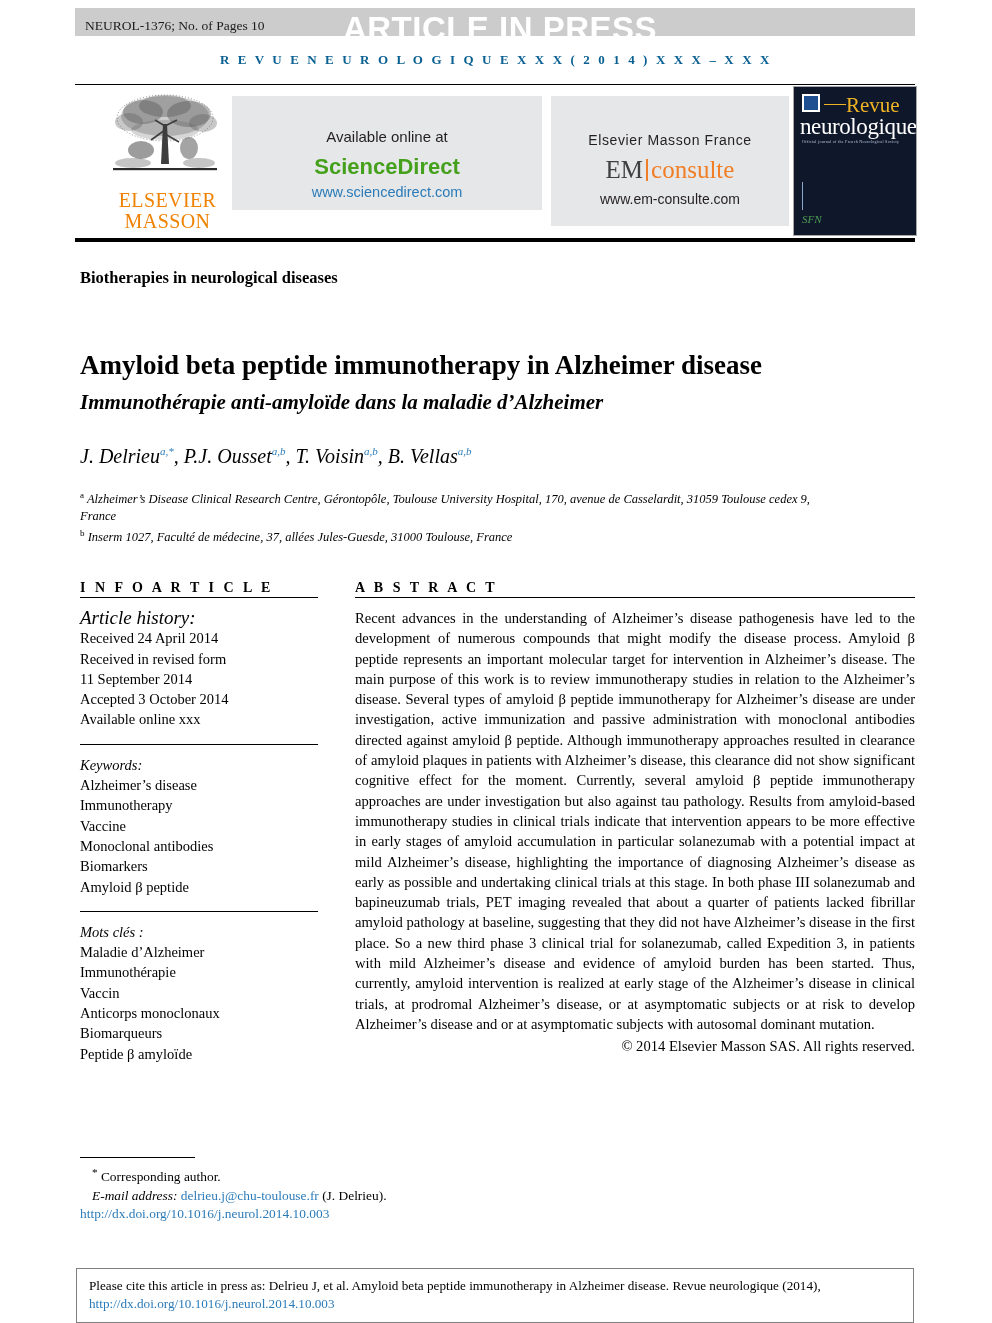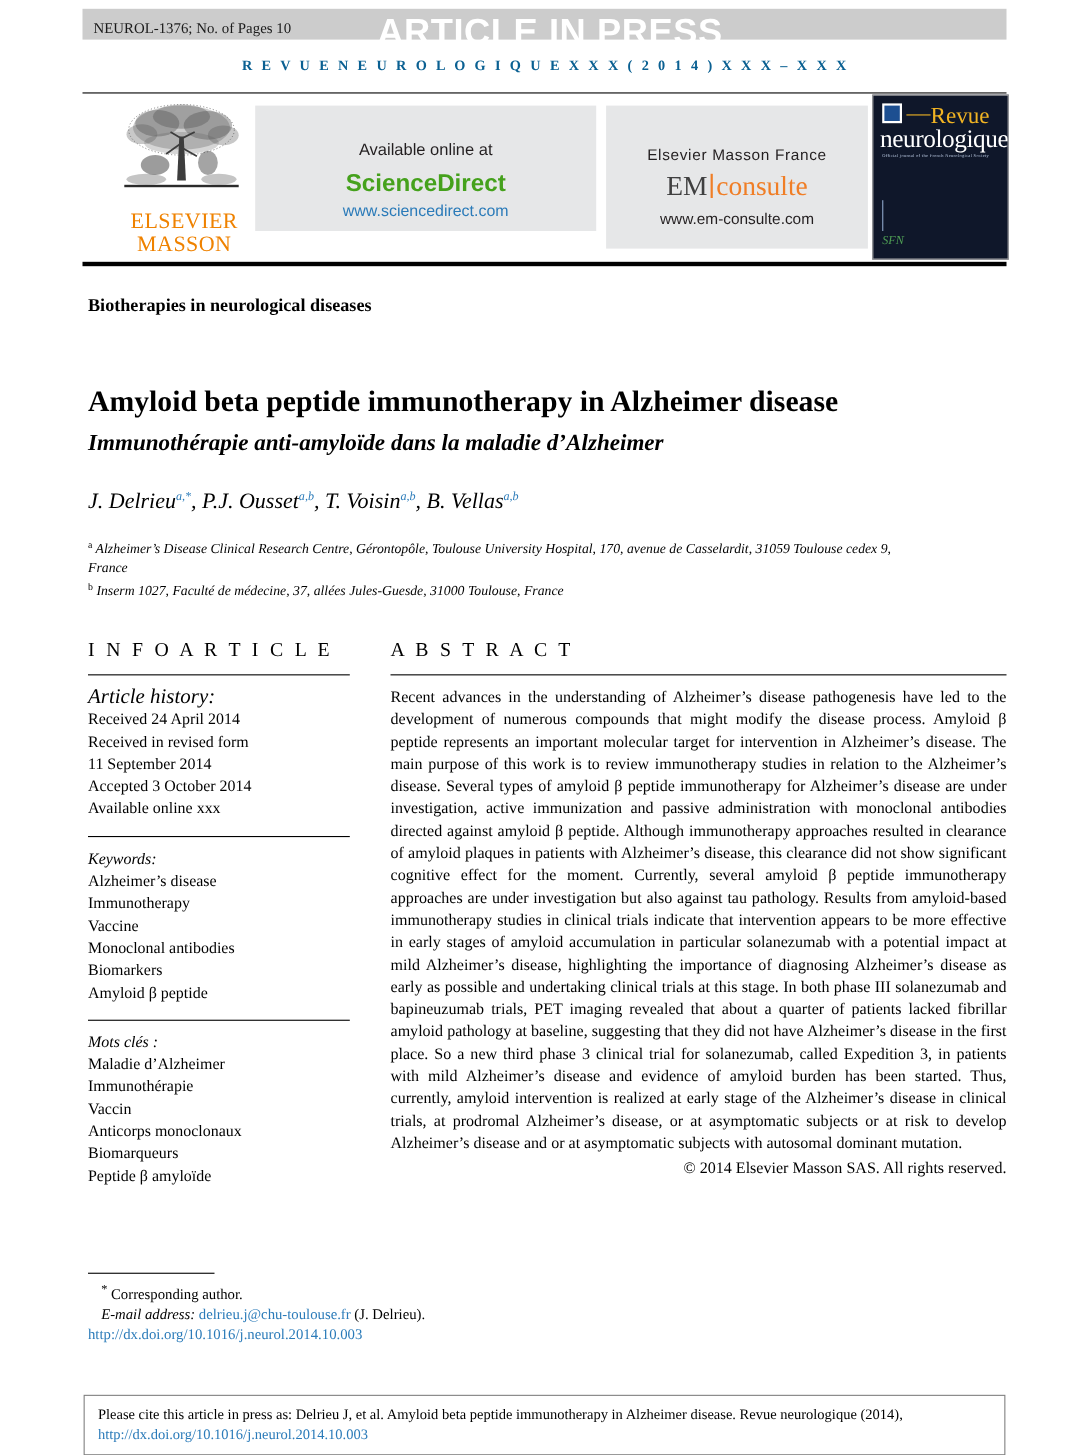--- a/index.html
+++ b/index.html
@@ -284,24 +284,24 @@
     left: 80px; top: 580px;
     width: 238px;
   }
   .col-right {
     position: absolute;
     left: 355px; top: 580px;
     width: 560px;
   }
   .col-head {
     font-family: "Liberation Serif", serif;
-    font-size: 18px;
-    font-weight: normal;
+    font-size: 14px;
+    font-weight: bold;
     letter-spacing: 3px;
-    margin-bottom: 12px;
+    margin-bottom: 1px;
   }
   .hr-blk {
     border: 0;
     border-top: 1px solid #000;
     margin: 0 0 10px 0;
   }
   .hist-line, .kw-line {
     font-family: "Liberation Serif", serif;
     font-size: 14.5px;
     line-height: 20.3px;

